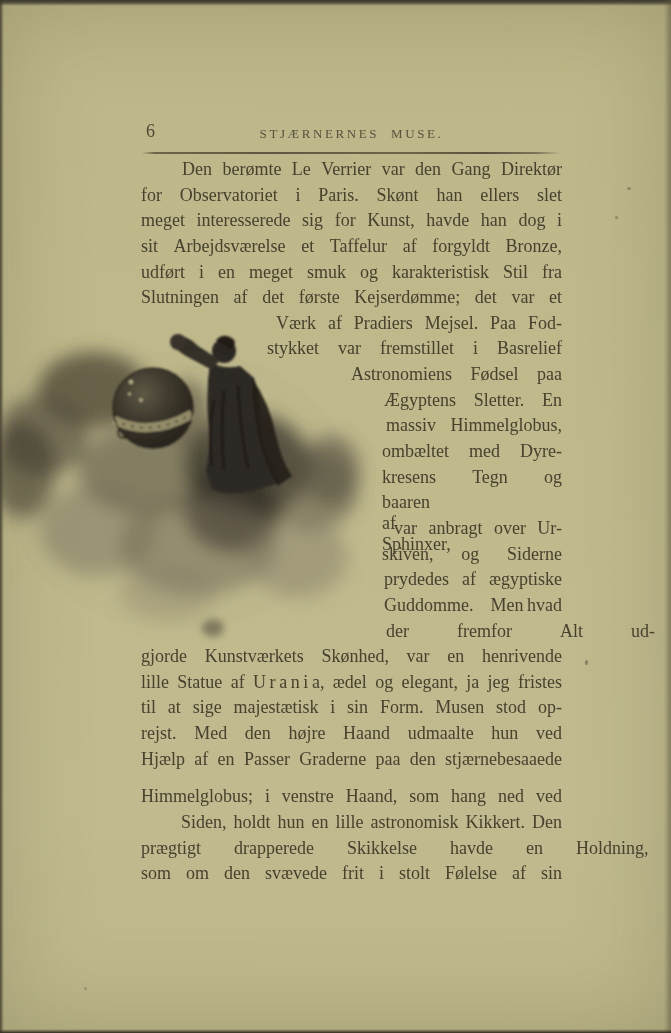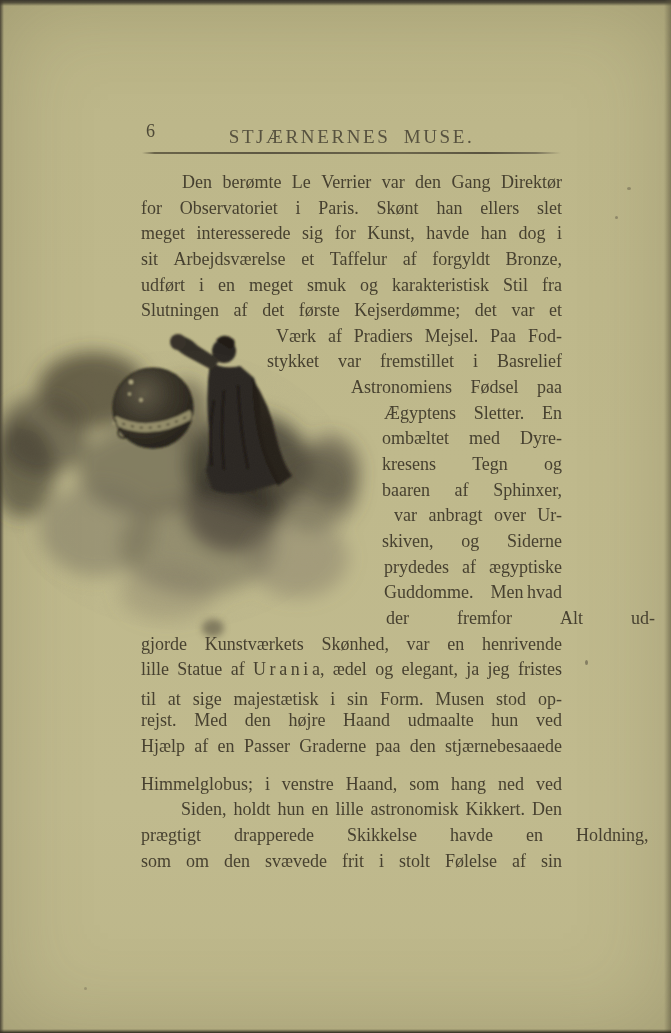--- a/index.html
+++ b/index.html
@@ -25,32 +25,32 @@
   .vignette{position:absolute;inset:0;pointer-events:none;
     box-shadow:inset 0 0 90px rgba(96,90,60,.28);}
   
   .page-number{
     position:absolute;left:146px;top:121px;
     font-size:18px;color:#4e4937;letter-spacing:1px;
   }
   .running-title{
     position:absolute;left:141px;top:126px;width:421px;
     text-align:center;
-    font-size:19px;color:#57523f;
+    font-size:13px;color:#57523f;
     letter-spacing:2.6px;word-spacing:6px;
   }
   .header-rule{
     position:absolute;left:142px;top:152px;width:419px;height:1.5px;
     background:linear-gradient(90deg,
       rgba(94,88,66,0) 0%, #6a6449 3%, #5d5742 30%, #6b654b 62%,
       #59533f 82%, #7a745a 94%, rgba(122,116,90,0) 100%);
   }
   
   .body-text{
-    position:absolute;left:141px;top:172px;width:421px;
+    position:absolute;left:141px;top:159px;width:421px;
     color:#474130;
     font-size:18px;
     z-index:2;
   }
   .ln{
     display:flex;justify-content:space-between;align-items:baseline;
     height:25.65px;overflow:visible;
   }
   .ln span{white-space:pre;}
   
@@ -231,31 +231,35 @@
       <div class="ln" style="padding-left: 210px;">
         <span>Astronomiens</span>
         <span>Fødsel</span>
         <span>paa</span>
       </div>
       <div class="ln" style="padding-left: 243px;">
         <span>Ægyptens</span>
         <span>Sletter.</span>
         <span>En</span>
       </div>
+      <div class="ln" style="padding-left: 245px;">
+        <span>massiv</span>
+        <span>Himmelglobus,</span>
+      </div>
       <div class="ln" style="padding-left: 241px;">
         <span>ombæltet</span>
         <span>med</span>
         <span>Dyre-</span>
       </div>
       <div class="ln" style="padding-left: 241px;">
         <span>kresens</span>
         <span>Tegn</span>
         <span>og</span>
       </div>
-      <div class="ln" style="padding-left: 241px;">
+      <div class="ln" style="padding-left: 241px; flex-direction: column;">
         <span>baaren</span>
         <span>af</span>
         <span>Sphinxer,</span>
       </div>
       <div class="ln" style="padding-left: 253px;">
         <span>var</span>
         <span>anbragt</span>
         <span>over</span>
         <span>Ur-</span>
       </div>
@@ -292,21 +296,21 @@
         <span>Statue</span>
         <span>af</span>
         <span>U r a n i a,</span>
         <span>ædel</span>
         <span>og</span>
         <span>elegant,</span>
         <span>ja</span>
         <span>jeg</span>
         <span>fristes</span>
       </div>
-      <div class="ln" style="padding-left: 0px; align-items: flex-end;">
+      <div class="ln" style="padding-left: 0px;">
         <span>til</span>
         <span>at</span>
         <span>sige</span>
         <span>majestætisk</span>
         <span>i</span>
         <span>sin</span>
         <span>Form.</span>
         <span>Musen</span>
         <span>stod</span>
         <span>op-</span>

